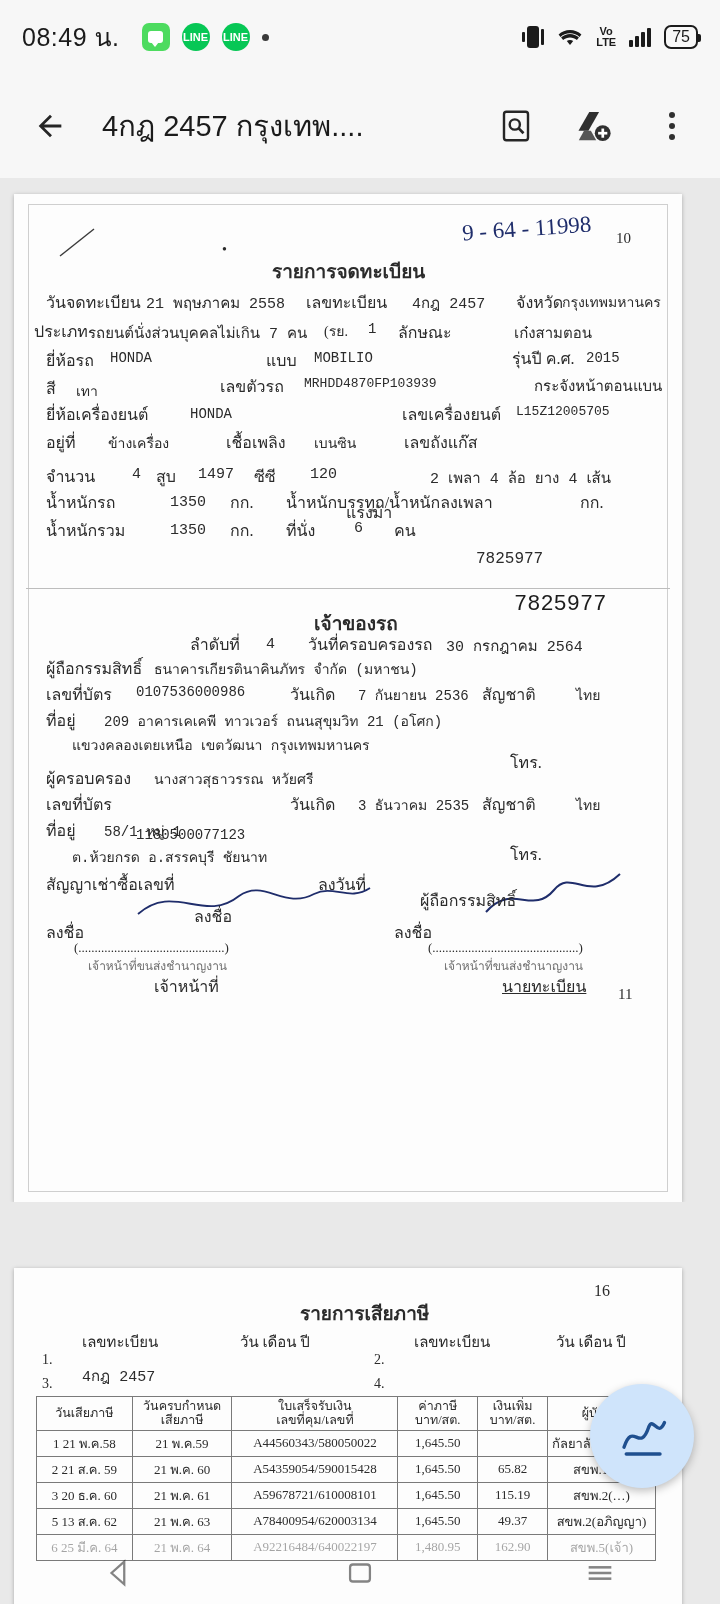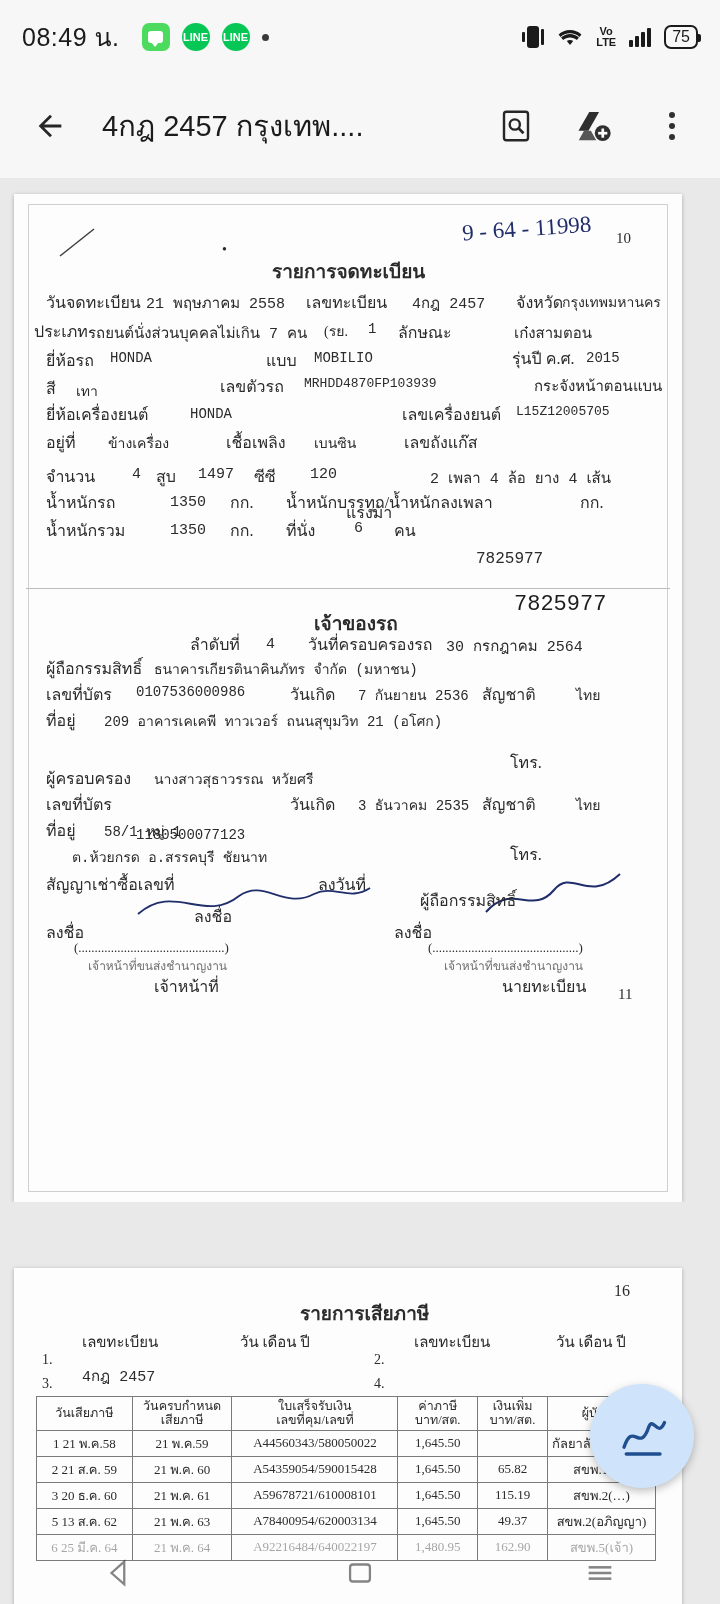--- a/index.html
+++ b/index.html
@@ -262,20 +262,21 @@
       <span class="t" style="left:32px; top:488px; font-size:16px;">เลขที่บัตร</span>
       <span class="t mono" style="left:122px; top:490px; font-size:14px;">0107536000986</span>
       <span class="t" style="left:276px; top:488px; font-size:16px;">วันเกิด</span>
       <span class="t mono" style="left:344px; top:490px; font-size:14px;">7 กันยายน 2536</span>
       <span class="t" style="left:468px; top:488px; font-size:16px;">สัญชาติ</span>
       <span class="t mono" style="left:562px; top:490px; font-size:14px;">ไทย</span>
 
       <span class="t" style="left:32px; top:514px; font-size:16px;">ที่อยู่</span>
       <span class="t mono" style="left:90px; top:516px; font-size:14px;">209 อาคารเคเคพี ทาวเวอร์ ถนนสุขุมวิท 21 (อโศก)</span>
 
+      <span class="t mono" style="left:58px; top:540px; font-size:14px;">แขวงคลองเตยเหนือ เขตวัฒนา กรุงเทพมหานคร</span>
       <span class="t" style="left:496px; top:556px; font-size:16px;">โทร.</span>
 
       <span class="t" style="left:32px; top:572px; font-size:16px;">ผู้ครอบครอง</span>
       <span class="t mono" style="left:140px; top:574px; font-size:14px;">นางสาวสุธาวรรณ หวัยศรี</span>
 
       <span class="t" style="left:32px; top:598px; font-size:16px;">เลขที่บัตร</span>
       <span class="t mono" style="left:122px; top:633px; font-size:14px;">1180500077123</span>
       <span class="t" style="left:276px; top:598px; font-size:16px;">วันเกิด</span>
       <span class="t mono" style="left:344px; top:600px; font-size:14px;">3 ธันวาคม 2535</span>
       <span class="t" style="left:468px; top:598px; font-size:16px;">สัญชาติ</span>
@@ -301,29 +302,29 @@
       <span class="t" style="left:406px; top:694px; font-size:16px;">ผู้ถือกรรมสิทธิ์</span>
 
       <span class="t" style="left:32px; top:726px; font-size:16px;">ลงชื่อ</span>
       <span class="t" style="left:60px; top:746px; font-size:13px;">(.............................................)</span>
       <span class="t faint" style="left:74px; top:762px; font-size:12px;">เจ้าหน้าที่ขนส่งชำนาญงาน</span>
       <span class="t" style="left:140px; top:780px; font-size:16px;">เจ้าหน้าที่</span>
 
       <span class="t" style="left:380px; top:726px; font-size:16px;">ลงชื่อ</span>
       <span class="t" style="left:414px; top:746px; font-size:13px;">(.............................................)</span>
       <span class="t faint" style="left:430px; top:762px; font-size:12px;">เจ้าหน้าที่ขนส่งชำนาญงาน</span>
-      <span class="t" style="left:488px; top:780px; font-size:16px;">นายทะเบียน</span>
+      <span class="t" style="left:488px; top:780px; font-size:16px;text-decoration:underline;">นายทะเบียน</span>
 
       <span class="t" style="left:604px; top:792px; font-size:15px;">11</span>
     </div>
 
     <div class="page-gap"></div>
 
     <div class="page page2">
-      <span class="t" style="left:600px; top:14px; font-size:16px;">16</span>
+      <span class="t" style="left:580px; top:14px; font-size:16px;">16</span>
       <span class="t" style="left:286px; top:30px; font-size:19px; font-weight:bold;">รายการเสียภาษี</span>
 
       <span class="t" style="left:68px; top:62px; font-size:15px;">เลขทะเบียน</span>
       <span class="t" style="left:226px; top:62px; font-size:15px;">วัน เดือน ปี</span>
       <span class="t" style="left:400px; top:62px; font-size:15px;">เลขทะเบียน</span>
       <span class="t" style="left:542px; top:62px; font-size:15px;">วัน เดือน ปี</span>
 
       <span class="t" style="left:28px; top:84px; font-size:14px;">1.</span>
       <span class="t mono" style="left:68px; top:96px; font-size:15px;">4กฎ 2457</span>
       <span class="t" style="left:360px; top:84px; font-size:14px;">2.</span>

